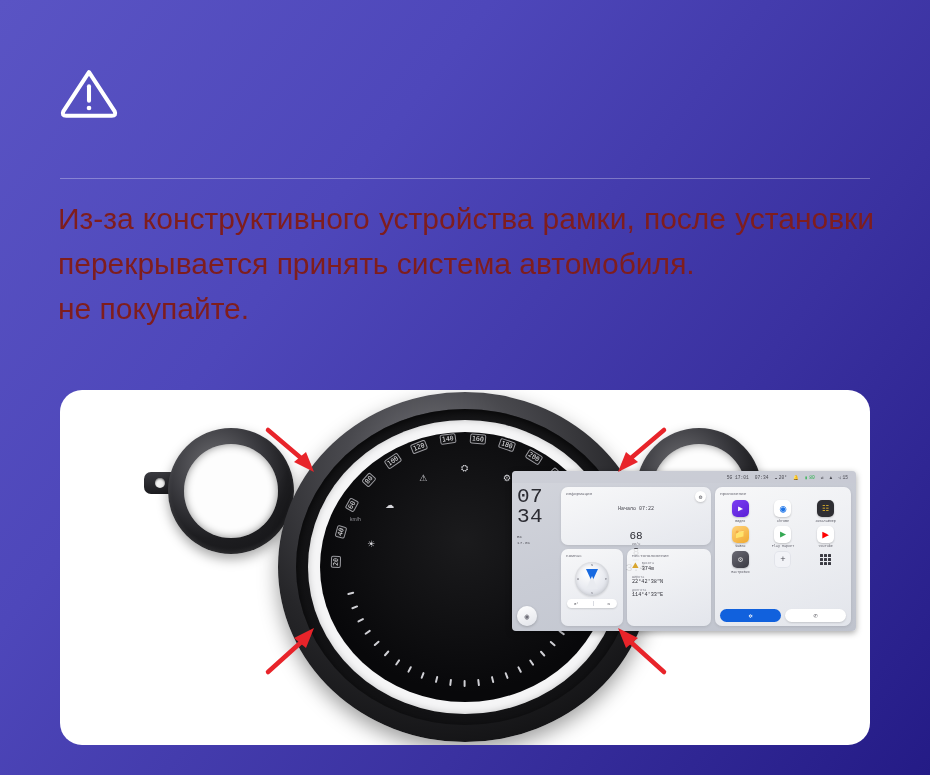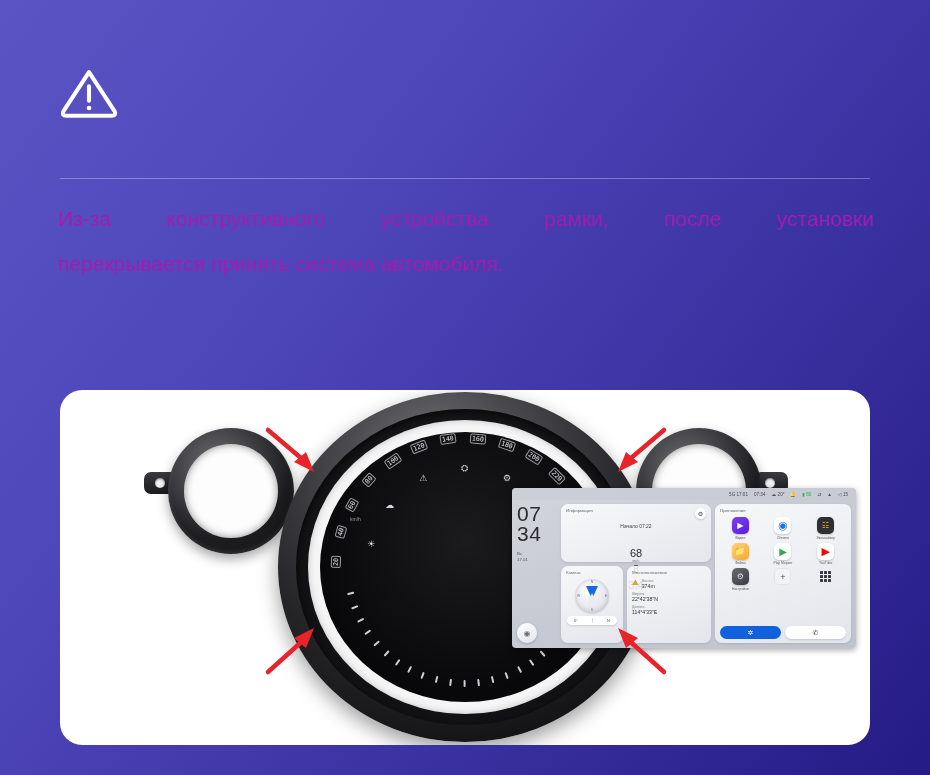--- a/index.html
+++ b/index.html
@@ -29,22 +29,22 @@
   .warn-icon { width: 62px; height: 62px; display: block; }
 
   .divider {
     position: absolute; left: 60px; top: 178px; width: 810px; height: 1px;
     background: rgba(255,255,255,0.30);
   }
 
   
   .copy {
     position: absolute; left: 58px; top: 196px; width: 816px;
-    color: #a21caf;
-    font-size: 21px;
+    color: #7f1d1d;
+    font-size: 30px;
     line-height: 45px;
   }
   .copy p { margin: 0; }
   .copy p.just { text-align: justify; text-align-last: justify; }
 
   
   .card {
     position: absolute; left: 60px; top: 390px; width: 810px; height: 355px;
     background: #ffffff;
     border-radius: 22px;
@@ -134,27 +134,28 @@
     font-size: 9px;
     line-height: 1;
   }
   .kmh-label {
     position: absolute; left: 30px; top: 84px;
     color: #9a9aa0; font-size: 5px;
   }
 
   
   .screen {
-    position: absolute; left: 234px; top: 96px; width: 344px; height: 160px;
+    position: absolute; left: 234px; top: 79px; width: 344px; height: 160px;
     background: linear-gradient(160deg, #d3d5dc 0%, #c9ccd5 40%, #bfc3cd 100%);
     border-radius: 4px;
     overflow: hidden;
     box-shadow: 0 2px 6px rgba(0,0,0,0.35);
     font-size: 5px;
     color: #3c3c44;
+    font-family: Liberation Mono, monospace;
   }
 
   
   .statusbar {
     position: absolute; left: 0; top: 0; width: 100%; height: 12px;
     display: flex; align-items: center; justify-content: flex-end;
     gap: 6px; padding-right: 8px;
     background: rgba(200,203,212,0.55);
     font-size: 4.6px; color: #4a4a52;
   }
@@ -297,20 +298,21 @@
       <circle cx="32" cy="46.5" r="2.4" fill="#ffffff" stroke="none"></circle>
     </svg>
   </span>
 </div>
 
 <div class="divider"></div>
 
 <div class="copy">
   <p class="just">Из-за конструктивного устройства рамки, после установки</p>
   <p>перекрывается принять система автомобиля.</p>
+  <p>не покупайте.</p>
 </div>
 
 <div class="card">
   <div class="unit-stage">
 
     <div class="pod-tab l"></div>
     <div class="pod left"></div>
     <div class="pod-tab r"></div>
     <div class="pod right"></div>
 

